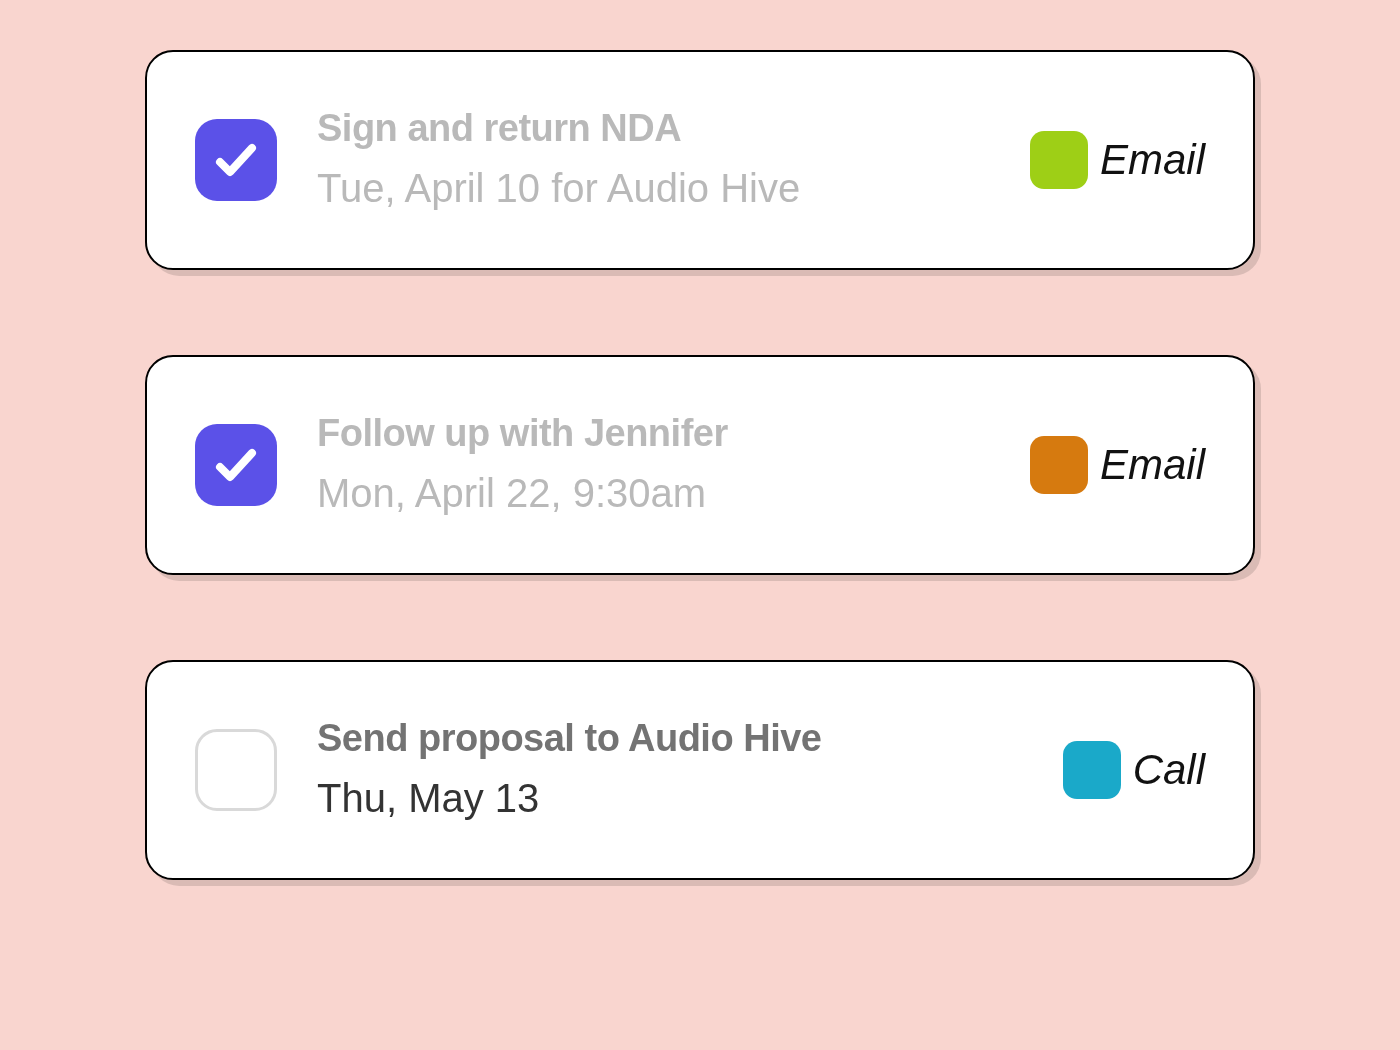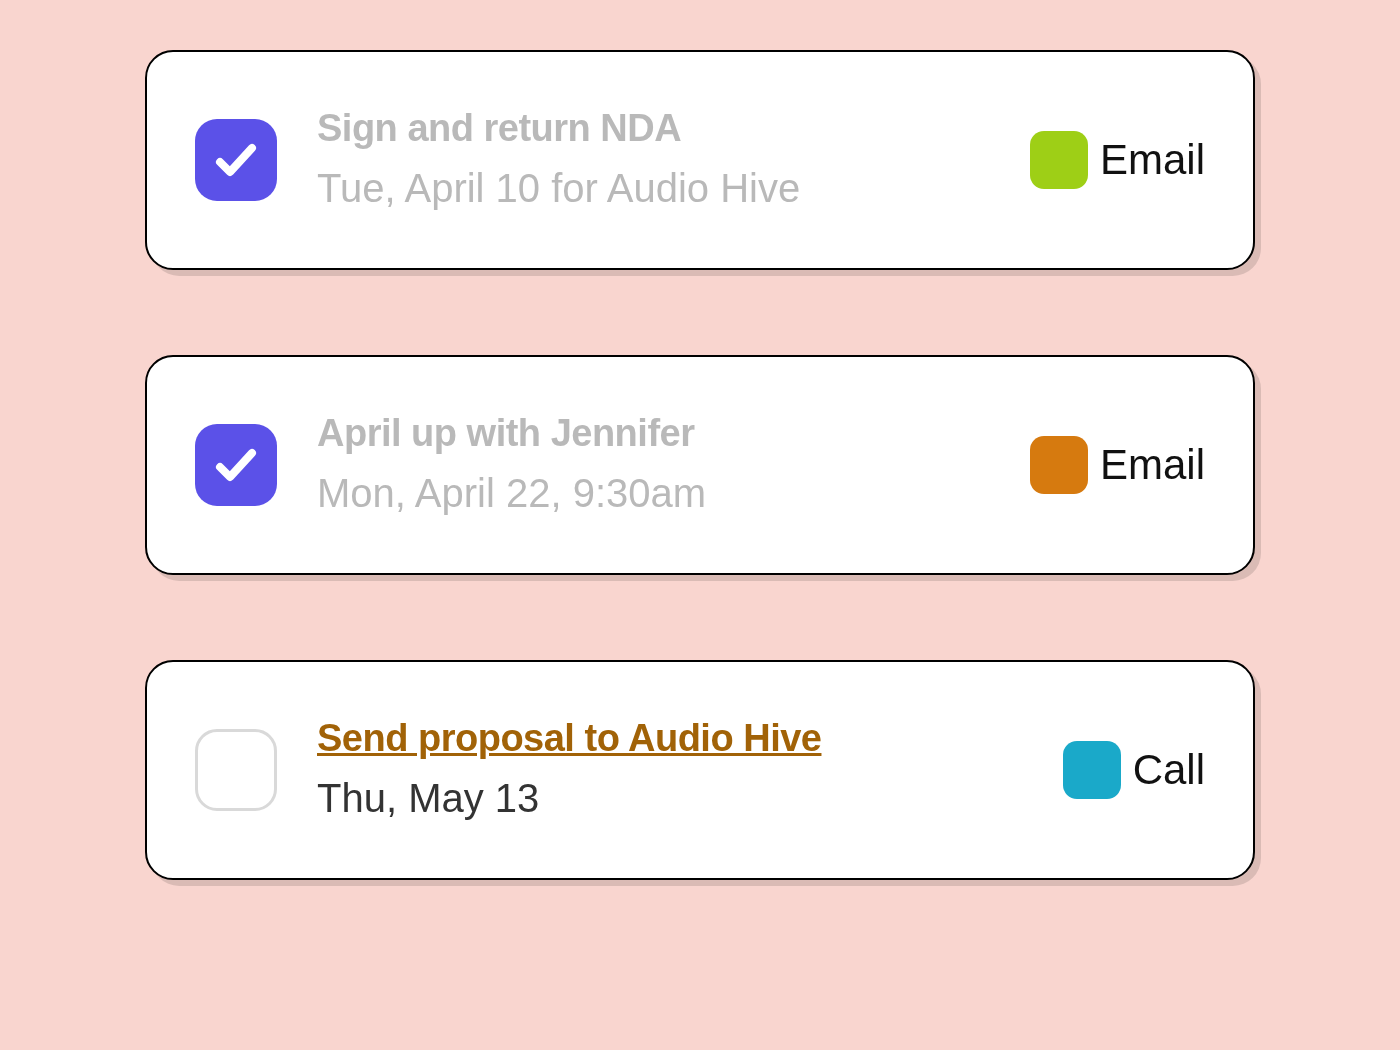--- a/index.html
+++ b/index.html
@@ -78,31 +78,31 @@
       font-weight: 400;
       line-height: 1.2;
     }
     .task-card.completed .task-title {
       color: #b9b9b9;
     }
     .task-card.completed .task-meta {
       color: #b9b9b9;
     }
     .task-card.pending .task-title {
-      color: #a16207;
-      text-decoration: underline;
+      color: #737373;
     }
     .task-card.pending .task-meta {
       color: #333333;
     }
     .tag {
       display: flex;
       align-items: center;
       gap: 12px;
       flex-shrink: 0;
+      font-style: italic;
     }
     .tag-swatch {
       width: 58px;
       height: 58px;
       border-radius: 14px;
     }
     .tag-label {
       font-size: 42px;
       font-weight: 500;
       color: #111111;
@@ -130,21 +130,21 @@
       </div>
     </div>
 
     <div class="task-card completed">
       <div class="checkbox checked">
         <svg viewBox="0 0 24 24" fill="none" stroke="#ffffff" stroke-width="4" stroke-linecap="round" stroke-linejoin="round">
           <polyline points="4 13 9 18 20 6"></polyline>
         </svg>
       </div>
       <div class="task-body">
-        <div class="task-title">April up with Jennifer</div>
+        <div class="task-title">Follow up with Jennifer</div>
         <div class="task-meta">Mon, April 22, 9:30am</div>
       </div>
       <div class="tag">
         <div class="tag-swatch" style="background:#d67a0f"></div>
         <div class="tag-label">Email</div>
       </div>
     </div>
 
     <div class="task-card pending">
       <div class="checkbox unchecked"></div>

